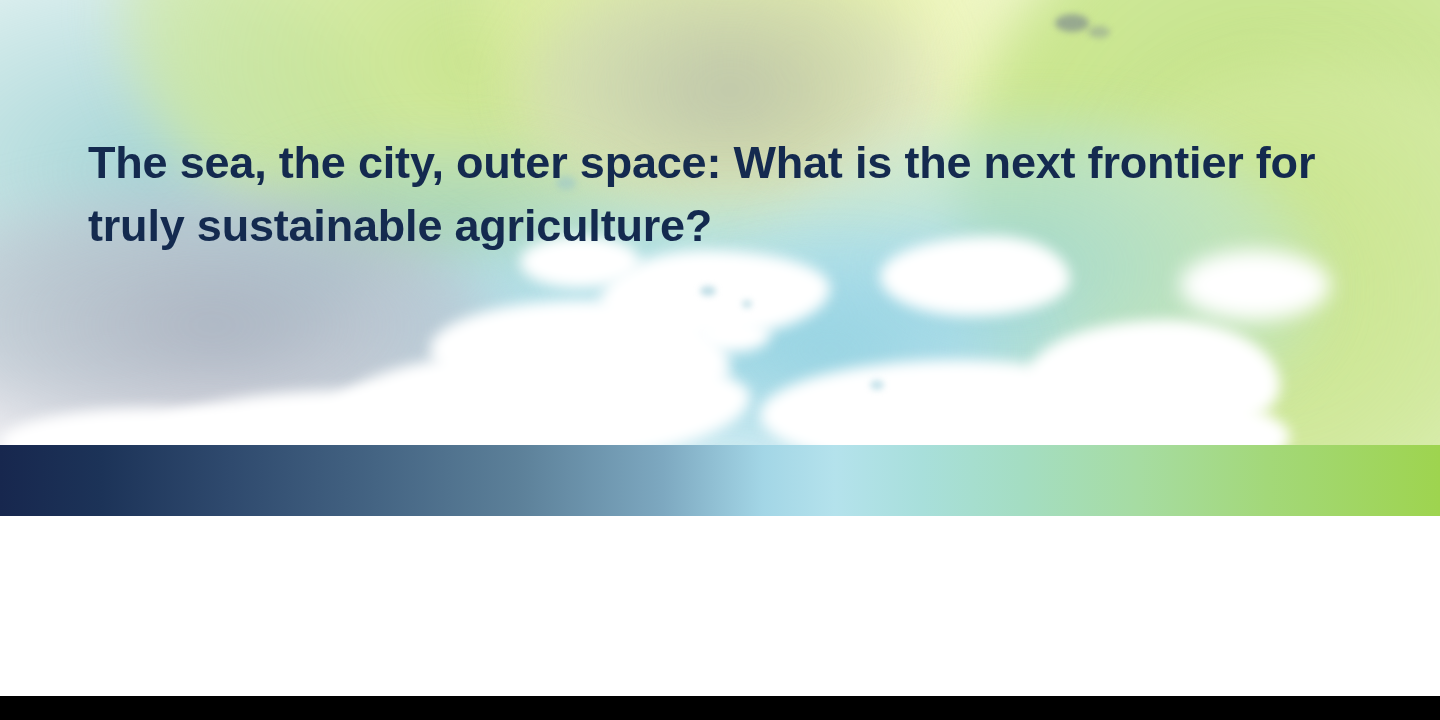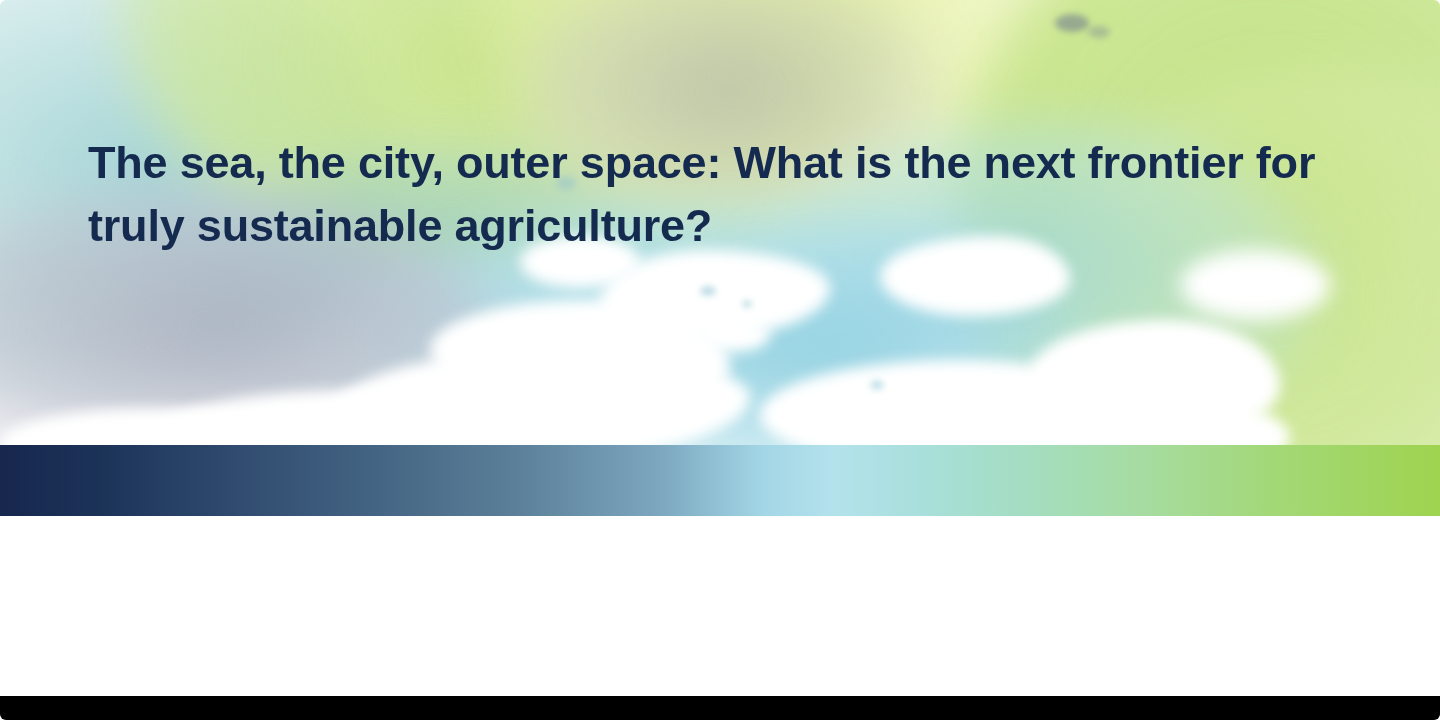--- a/index.html
+++ b/index.html
@@ -1,21 +1,21 @@
 <!DOCTYPE html>
 <html><head>
 <meta charset="utf-8">
 <style>
   html,body{margin:0;padding:0;}
   body{
     width:1440px;height:720px;overflow:hidden;
     font-family:"Liberation Sans", sans-serif;
     background:#ffffff;
   }
-  .banner{position:relative;width:1440px;height:720px;overflow:hidden;background:#fff;border-radius:6px;}
+  .banner{position:relative;width:1440px;height:720px;overflow:hidden;background:#fff;}
 
   
   .hero{position:absolute;left:0;top:0;width:1440px;height:445px;overflow:hidden;background:#ffffff;}
   .wash{position:absolute;border-radius:50%;filter:blur(26px);}
 
   .w-green-top{left:120px;top:-250px;width:780px;height:520px;
     background:radial-gradient(ellipse at 45% 60%, rgba(196,226,132,.92) 0%, rgba(206,231,150,.75) 45%, rgba(224,240,186,.35) 72%, rgba(255,255,255,0) 100%);}
   .w-yellowgreen{left:480px;top:-300px;width:640px;height:560px;
     background:radial-gradient(ellipse at 50% 65%, rgba(226,239,150,.9) 0%, rgba(232,242,168,.62) 48%, rgba(255,255,255,0) 100%);}
   .w-green-right{left:950px;top:-130px;width:700px;height:700px;

